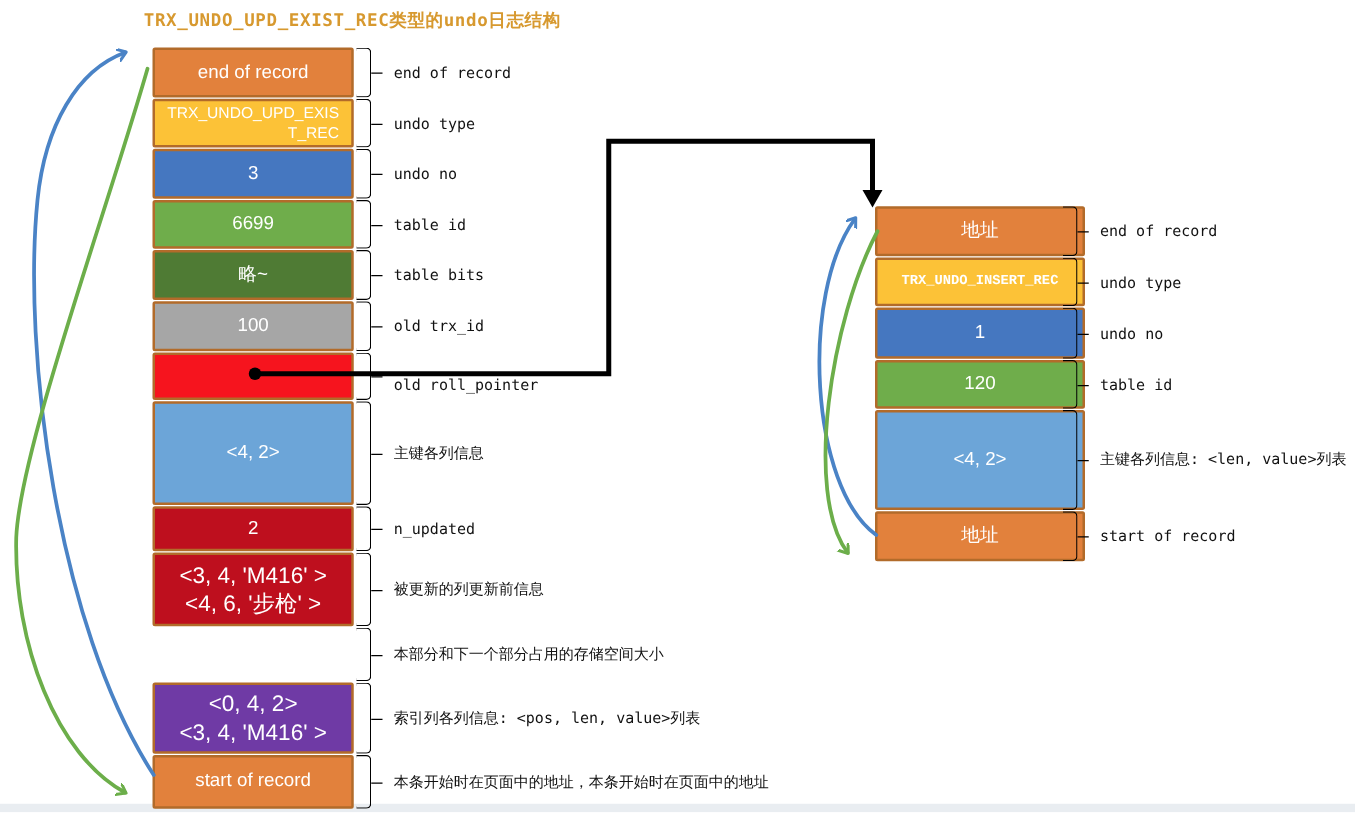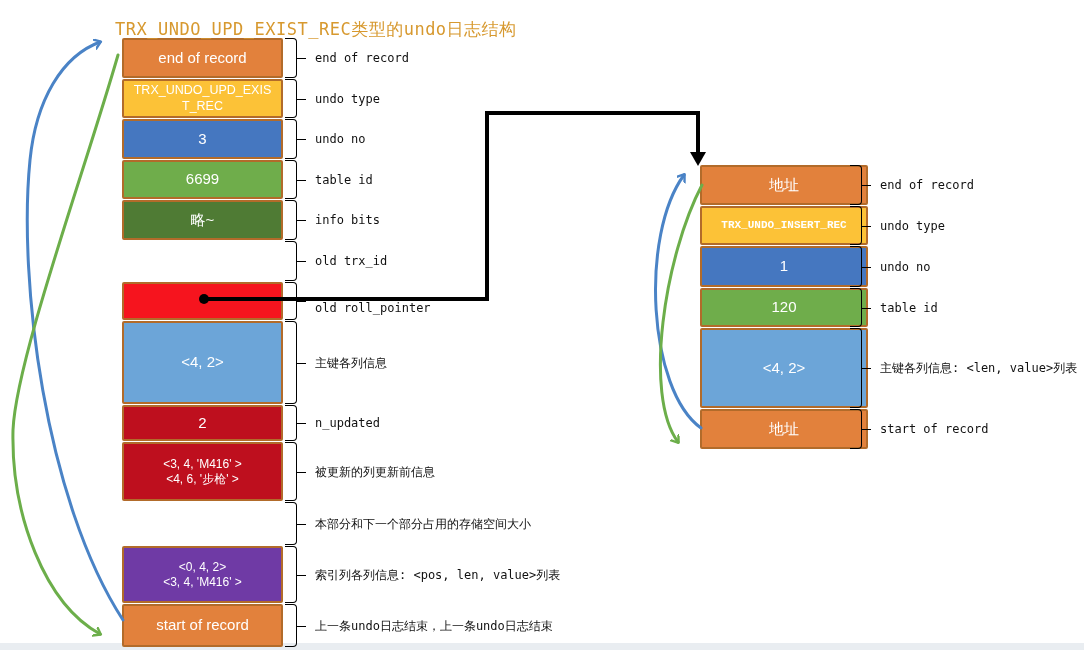--- a/index.html
+++ b/index.html
@@ -1,41 +1,41 @@
 <!DOCTYPE html>
 <html><head>
 <meta charset="utf-8">
 <style>
   html,body { margin:0; padding:0; background:#fff; }
   .canvas {
     position:relative; width:1084px; height:650px; background:#ffffff;
     overflow:hidden; font-family:"Liberation Sans", sans-serif;
   }
   .title {
-    position:absolute; left:115px; top:18px;
+    position:absolute; left:115px; top:8px;
     font-family:"DejaVu Sans Mono", monospace;
-    font-size:17px; font-weight:normal; letter-spacing:0.5px;
+    font-size:14px; font-weight:bold; letter-spacing:0.5px;
     white-space:nowrap; z-index:3;
   }
   .bottom-strip {
     position:absolute; left:0; right:0; bottom:0; height:7px;
     background:#e9edf1; z-index:1;
   }
   
   .blk {
     position:absolute; box-sizing:border-box;
     border:2px solid #b26b2a; border-radius:2px;
     display:flex; align-items:center; justify-content:center;
     text-align:center; color:#ffffff; z-index:2;
   }
   .blk .blk-text { white-space:pre-line; line-height:1.25; }
   .lstack { left:122px; width:161px; }
   .rstack { left:700px; width:168px; }
   .fs15 { font-size:15px; }
-  .fs14 { font-size:12px; }
+  .fs14 { font-size:18px; }
   .fs12 { font-size:12.5px; }
   .fs11b { font-size:11px; font-weight:bold; font-family:Liberation Mono, monospace; }
   
   .lrow { position:absolute; z-index:3; }
   .bracket {
     position:absolute; left:0; top:0; bottom:0; width:12px;
     border:1.6px solid #000; border-left:none;
     border-radius:0 4px 4px 0; box-sizing:border-box;
   }
   .bracket::after {
@@ -52,32 +52,35 @@
 </head>
 <body>
 
 <div class="canvas">
 
   <div class="title" style="color: rgb(215, 153, 47);">TRX_UNDO_UPD_EXIST_REC类型的undo日志结构</div>
 
   <div class="blk lstack fs15" style="top: 38px; height: 40px; background-color: rgb(226, 129, 60);">
       <span class="blk-text">end of record</span>
     </div>
-  <div class="blk lstack fs12" style="top: 79px; height: 39px; background-color: rgb(252, 194, 55);">
+  <div class="blk lstack fs12" style="top: 79px; height: 39px; background-color: rgb(252, 194, 55); text-align: right;">
       <span class="blk-text">TRX_UNDO_UPD_EXIS
 T_REC</span>
     </div>
   <div class="blk lstack fs15" style="top: 119px; height: 40px; background-color: rgb(69, 119, 192);">
       <span class="blk-text">3</span>
     </div>
   <div class="blk lstack fs15" style="top: 160px; height: 39px; background-color: rgb(111, 173, 75);">
       <span class="blk-text">6699</span>
     </div>
   <div class="blk lstack fs15" style="top: 200px; height: 40px; background-color: rgb(79, 123, 52);">
       <span class="blk-text">略~</span>
+    </div>
+  <div class="blk lstack fs15" style="top: 241px; height: 40px; background-color: rgb(166, 166, 166);">
+      <span class="blk-text">100</span>
     </div>
   <div class="blk lstack fs15" style="top: 282px; height: 38px; background-color: rgb(246, 20, 30);">
       <span class="blk-text"></span>
     </div>
   <div class="blk lstack fs15" style="top: 321px; height: 83px; background-color: rgb(108, 165, 216);">
       <span class="blk-text">&lt;4, 2&gt;</span>
     </div>
   <div class="blk lstack fs15" style="top: 405px; height: 36px; background-color: rgb(190, 15, 30);">
       <span class="blk-text">2</span>
     </div>
@@ -104,21 +107,21 @@
   <div class="lrow" style="left:285px;top:119px;height:40px;">
       <div class="bracket"></div>
       <span class="lbl">undo no</span>
     </div>
   <div class="lrow" style="left:285px;top:160px;height:39px;">
       <div class="bracket"></div>
       <span class="lbl">table id</span>
     </div>
   <div class="lrow" style="left:285px;top:200px;height:40px;">
       <div class="bracket"></div>
-      <span class="lbl">info bits</span>
+      <span class="lbl">table bits</span>
     </div>
   <div class="lrow" style="left:285px;top:241px;height:40px;">
       <div class="bracket"></div>
       <span class="lbl">old trx_id</span>
     </div>
   <div class="lrow" style="left:285px;top:282px;height:38px;">
       <div class="bracket"></div>
       <span class="lbl" style="top:68%;">old roll_pointer</span>
     </div>
   <div class="lrow" style="left:285px;top:321px;height:83px;">
@@ -136,21 +139,21 @@
   <div class="lrow" style="left:285px;top:502px;height:43px;">
       <div class="bracket"></div>
       <span class="lbl">本部分和下一个部分占用的存储空间大小</span>
     </div>
   <div class="lrow" style="left:285px;top:546px;height:57px;">
       <div class="bracket"></div>
       <span class="lbl">索引列各列信息: &lt;pos, len, value&gt;列表</span>
     </div>
   <div class="lrow" style="left:285px;top:604px;height:43px;">
       <div class="bracket"></div>
-      <span class="lbl">上一条undo日志结束，上一条undo日志结束</span>
+      <span class="lbl">本条开始时在页面中的地址，本条开始时在页面中的地址</span>
     </div>
 
   <div class="blk rstack fs15" style="top: 165px; height: 40px; background-color: rgb(226, 129, 60);">
       <span class="blk-text">地址</span>
     </div>
   <div class="blk rstack fs11b" style="top: 206px; height: 39px; background-color: rgb(252, 194, 55);">
       <span class="blk-text">TRX_UNDO_INSERT_REC</span>
     </div>
   <div class="blk rstack fs15" style="top: 246px; height: 41px; background-color: rgb(69, 119, 192);">
       <span class="blk-text">1</span>

